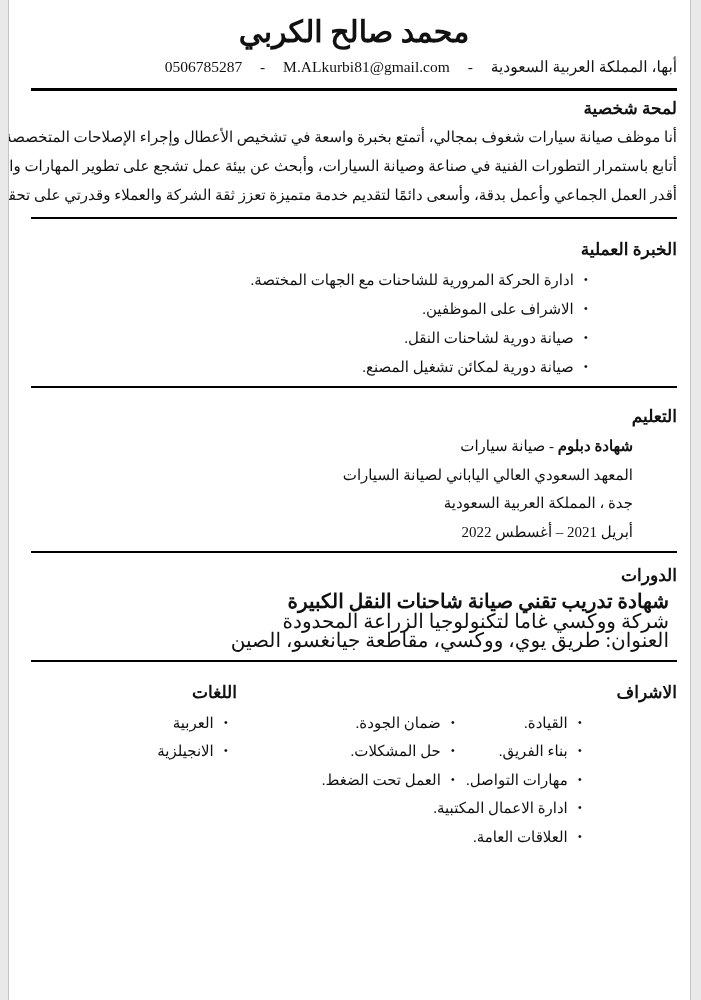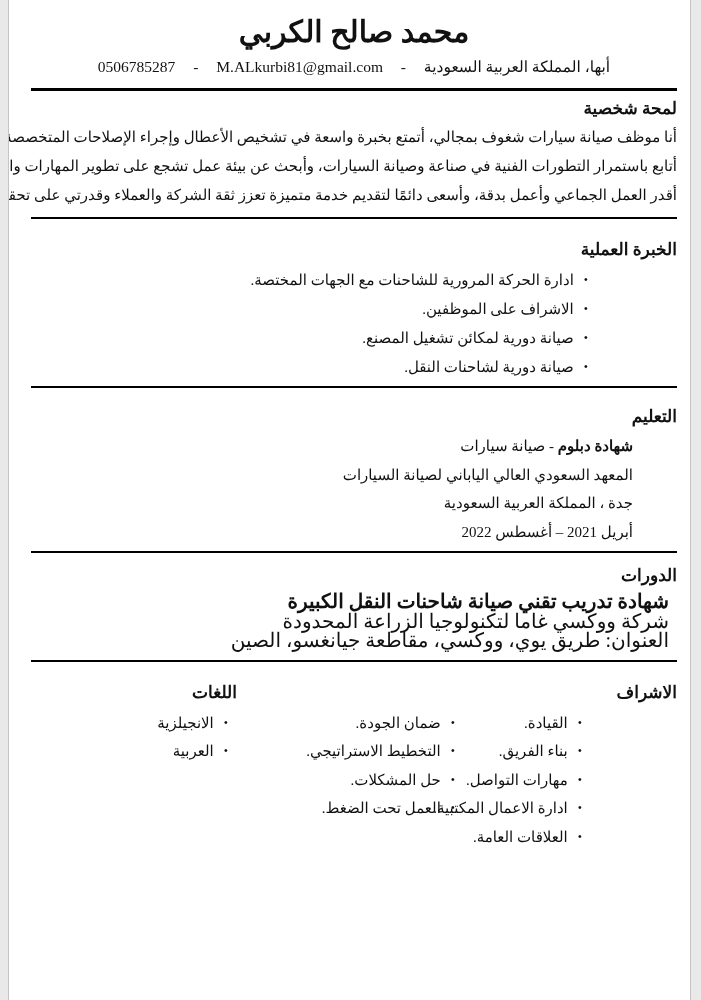--- a/index.html
+++ b/index.html
@@ -21,21 +21,21 @@
     padding-top:12px;
     overflow:hidden;
   }
   .content { padding:0 13px 0 22px; }
   .name {
     font-size:30px; line-height:40px; font-weight:bold;
     text-align:center;
   }
   .contact {
     margin-top:4px; font-size:15.5px; line-height:22px;
-    text-align:center; white-space:nowrap;
+    text-align:right; white-space:nowrap;
   }
   .contact .sep { margin:0 14px; }
   .ltr { direction:ltr; unicode-bidi:embed; }
   .rule { border-top:2px solid #000; height:0; }
   .r1 { margin-top:10px; border-top-width:3px; }
   .r2 { margin-top:7px; }
   .r3 { margin-top:4px; }
   .r4 { margin-top:5px; }
   .r5 { margin-top:9px; }
   h2.sec {
@@ -110,22 +110,22 @@
       <div class="sum-line">أتابع باستمرار التطورات الفنية في صناعة وصيانة السيارات، وأبحث عن بيئة عمل تشجع على تطوير المهارات والتحديات.</div>
       <div class="sum-line">أقدر العمل الجماعي وأعمل بدقة، وأسعى دائمًا لتقديم خدمة متميزة تعزز ثقة الشركة والعملاء وقدرتي على تحقيق نتائج ملموسة.</div>
     </div>
 
     <div class="rule r2"></div>
 
     <h2 class="sec m-exp">الخبرة العملية</h2>
     <ul class="blist duties">
       <li>ادارة الحركة المرورية للشاحنات مع الجهات المختصة.</li>
       <li>الاشراف على الموظفين.</li>
+      <li>صيانة دورية لشاحنات النقل.</li>
       <li>صيانة دورية لمكائن تشغيل المصنع.</li>
-      <li>صيانة دورية لشاحنات النقل.</li>
     </ul>
 
     <div class="rule r3"></div>
 
     <h2 class="sec m-edu">التعليم</h2>
     <div class="edu-block">
       <div>
         <span class="bold">شهادة دبلوم</span>
         <span>- صيانة سيارات</span>
       </div>
@@ -153,28 +153,27 @@
           <li>بناء الفريق.</li>
           <li>مهارات التواصل.</li>
           <li>ادارة الاعمال المكتبية.</li>
           <li>العلاقات العامة.</li>
         </ul>
       </div>
       <div class="col-b">
         <div class="h3-spacer"></div>
         <ul class="blist">
           <li>ضمان الجودة.</li>
-          <li>التخطيط الاستراتيجي.</li>
           <li>حل المشكلات.</li>
           <li>العمل تحت الضغط.</li>
         </ul>
       </div>
       <div class="col-c">
         <h3>اللغات</h3>
         <ul class="blist">
+          <li>العربية</li>
           <li>الانجيلزية</li>
-          <li>العربية</li>
         </ul>
       </div>
     </div>
 
   </div>
 </div>
 
 </body></html>

